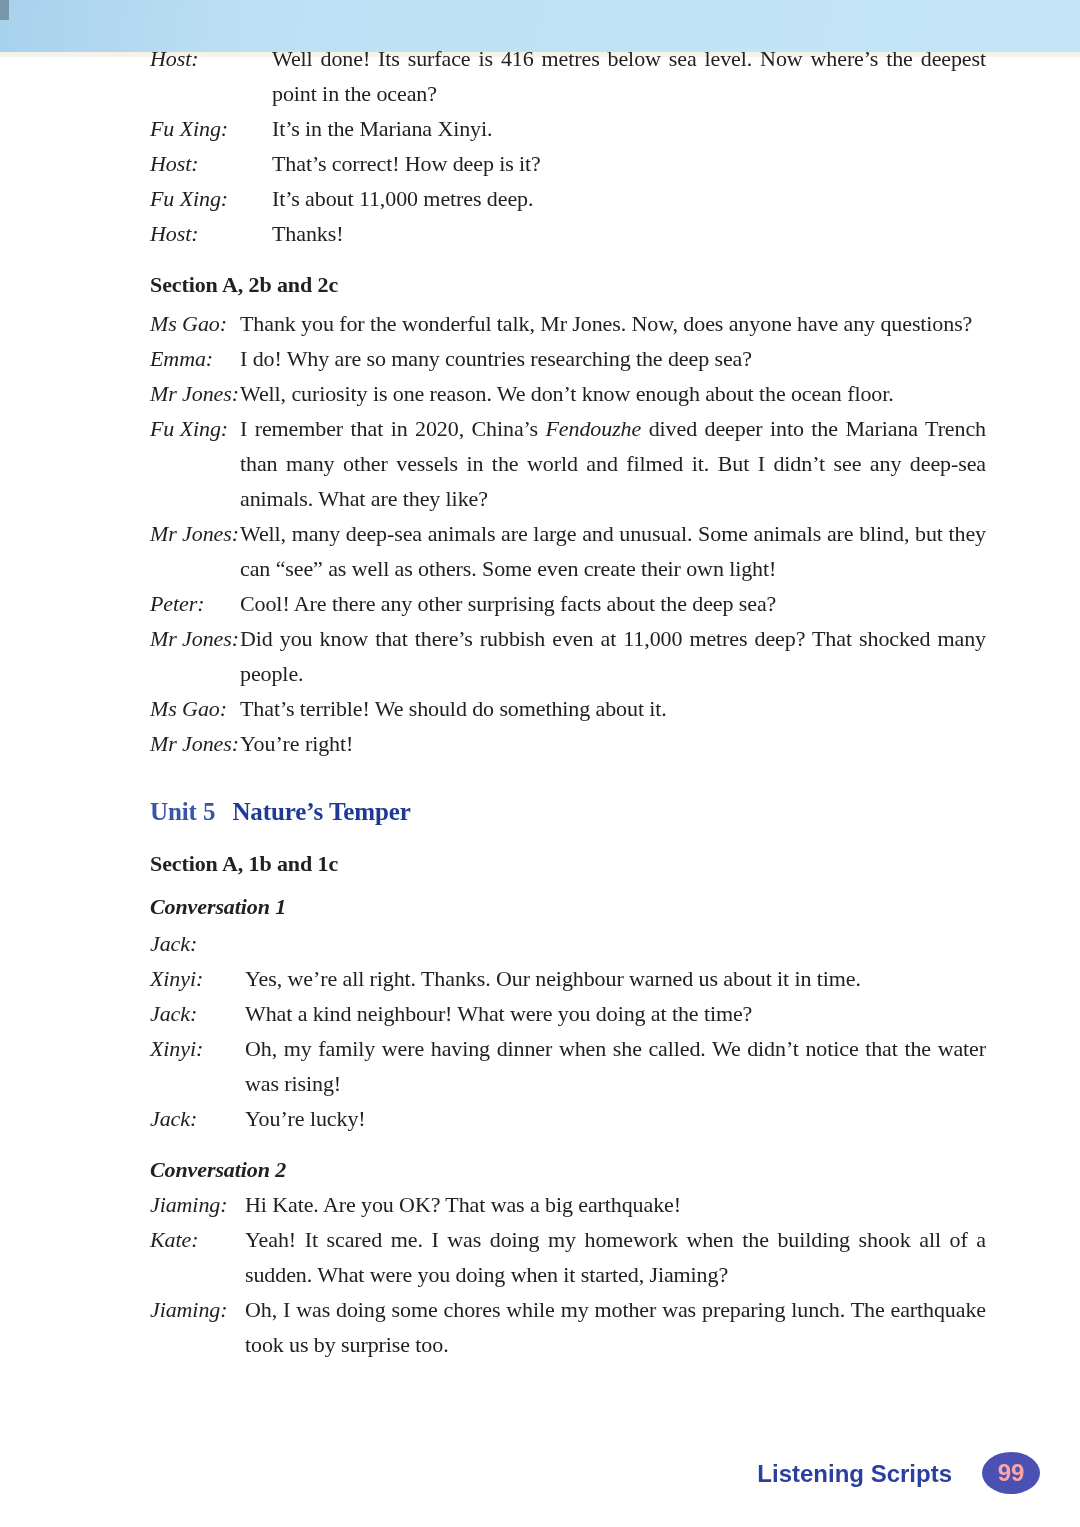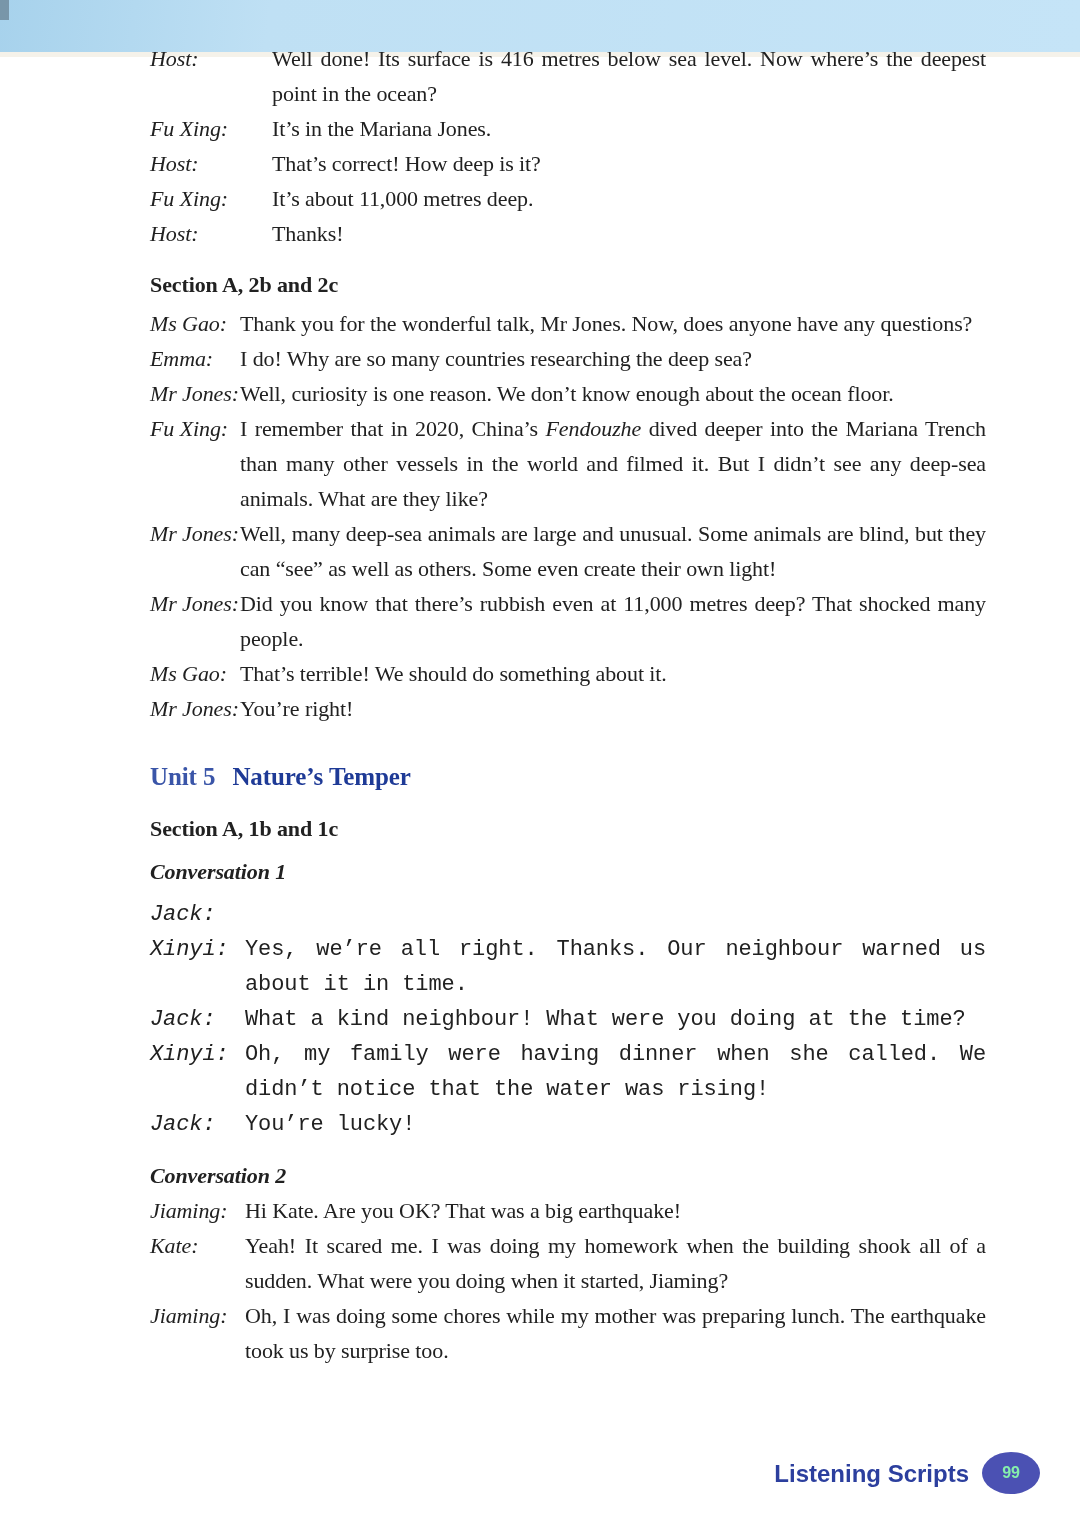--- a/index.html
+++ b/index.html
@@ -49,66 +49,66 @@
     font-size: 25px;
     line-height: 36px;
     font-weight: bold;
   }
   .unit-no { color: #3a55a8; margin-right: 17px; }
   .unit-title { color: #1e3a96; }
   .header-1bc { margin-top: 16px; }
   .conv-header { font-weight: bold; font-style: italic; }
   .conv-header-1 { margin-top: 8px; }
   .conv-header-2 { margin-top: 16px; }
-  .conv1-wrap { margin-top: 8px; font-family: Liberation Mono, monospace; }
+  .conv1-wrap { margin-top: 2px; }
   .footer {
     position: absolute;
     top: 1452px;
     right: 40px;
     display: flex;
     align-items: center;
-    gap: 13px;
+    gap: 30px;
     font-family: "Liberation Sans", "DejaVu Sans", sans-serif;
   }
   .footer-label {
     color: #2c3f9e;
     font-weight: bold;
     font-size: 24px;
     letter-spacing: 0;
   }
   .badge {
     width: 58px;
     height: 42px;
     border-radius: 50%;
     background: #4b51b3;
-    color: #86efac;
+    color: #fca5a5;
     display: flex;
     align-items: center;
     justify-content: center;
-    font-size: 16px;
+    font-size: 24px;
     font-weight: bold;
     line-height: 1;
   }
 </style>
 </head>
 <body>
 
 <div class="page">
   <div class="band"></div>
 
   <div class="content">
 
     <div class="block-a">
       <div class="row">
         <span class="spk">Host:</span>
         <span class="txt">Well done! Its surface is 416 metres below sea level. Now where’s the deepest point in the ocean?</span>
       </div>
       <div class="row">
         <span class="spk">Fu Xing:</span>
-        <span class="txt">It’s in the Mariana Jones.</span>
+        <span class="txt">It’s in the Mariana Xinyi.</span>
       </div>
       <div class="row">
         <span class="spk">Host:</span>
         <span class="txt">That’s correct! How deep is it?</span>
       </div>
       <div class="row">
         <span class="spk">Fu Xing:</span>
         <span class="txt">It’s about 11,000 metres deep.</span>
       </div>
       <div class="row">
@@ -132,20 +132,24 @@
         <span class="spk">Mr Jones:</span>
         <span class="txt">Well, curiosity is one reason. We don’t know enough about the ocean floor.</span>
       </div>
       <div class="row">
         <span class="spk">Fu Xing:</span>
         <span class="txt"><span>I remember that in 2020, China’s </span><i>Fendouzhe</i><span> dived deeper into the Mariana Trench than many other vessels in the world and filmed it. But I didn’t see any deep-sea animals. What are they like?</span></span>
       </div>
       <div class="row">
         <span class="spk">Mr Jones:</span>
         <span class="txt">Well, many deep-sea animals are large and unusual. Some animals are blind, but they can “see” as well as others. Some even create their own light!</span>
+      </div>
+      <div class="row">
+        <span class="spk">Peter:</span>
+        <span class="txt">Cool! Are there any other surprising facts about the deep sea?</span>
       </div>
       <div class="row">
         <span class="spk">Mr Jones:</span>
         <span class="txt">Did you know that there’s rubbish even at 11,000 metres deep? That shocked many people.</span>
       </div>
       <div class="row">
         <span class="spk">Ms Gao:</span>
         <span class="txt">That’s terrible! We should do something about it.</span>
       </div>
       <div class="row">

